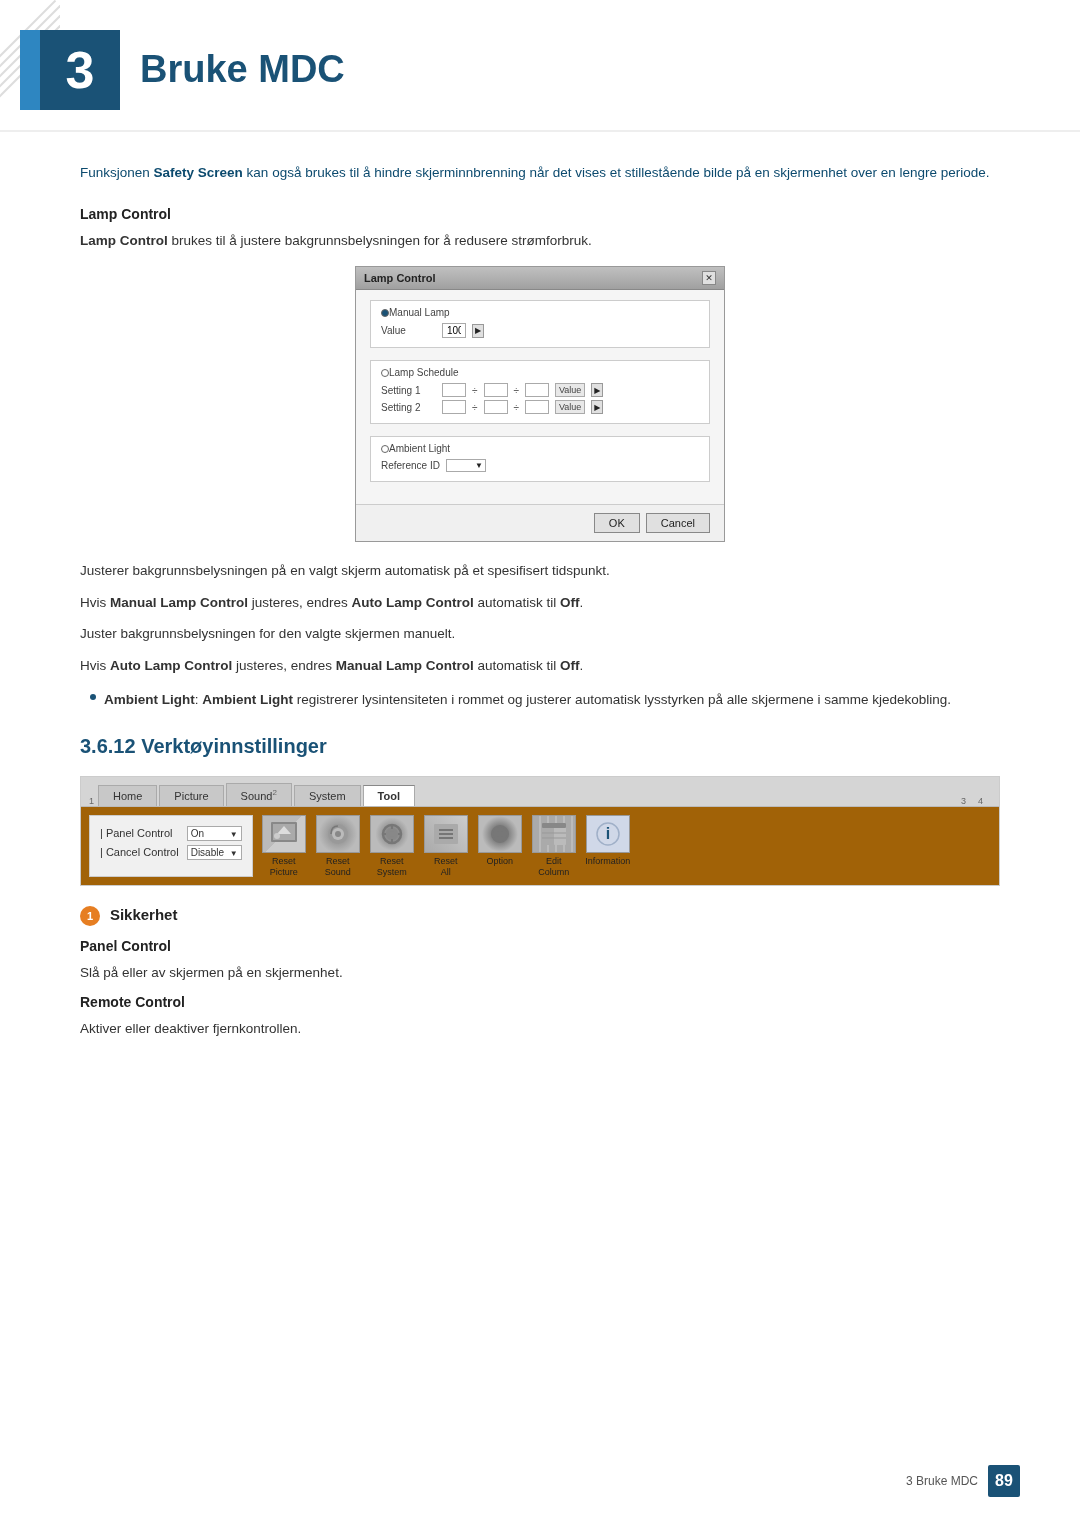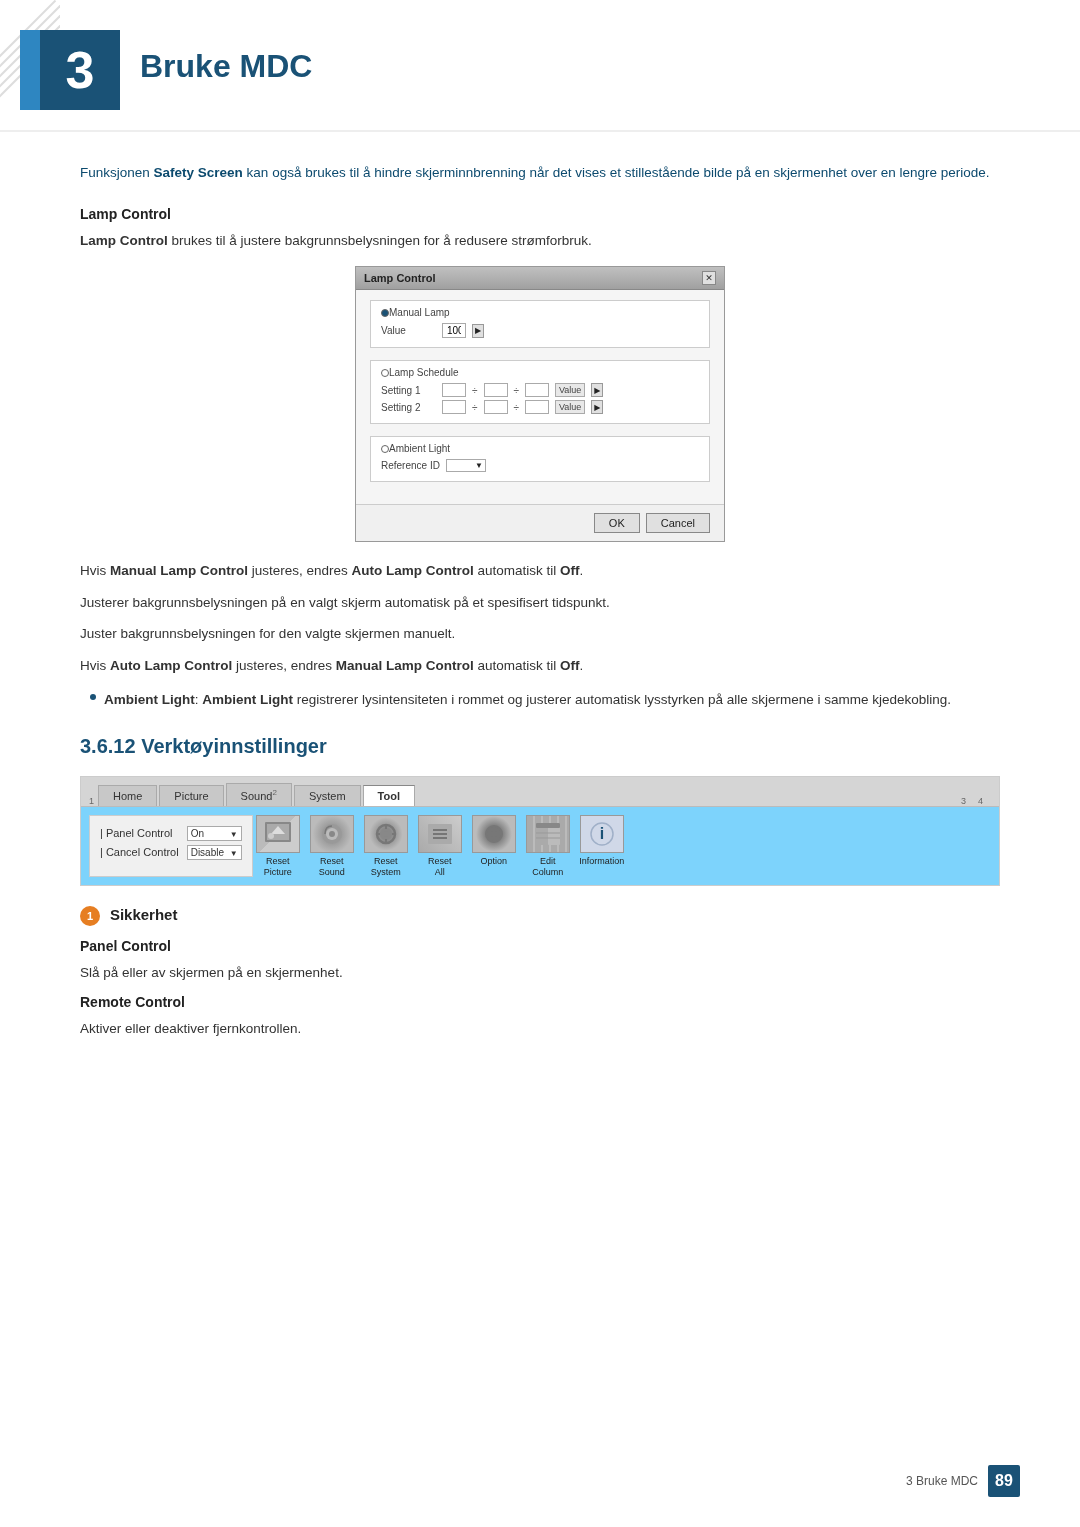--- a/index.html
+++ b/index.html
@@ -36,21 +36,21 @@
       position: relative;
     }
     .chapter-number-box::before {
       content: '';
       position: absolute;
       top: 0; left: -20px;
       width: 20px; height: 80px;
       background: #2e86c1;
     }
     .chapter-title {
-      font-size: 32px;
+      font-size: 38px;
       font-weight: bold;
       color: #1a5276;
       padding-top: 18px;
     }
 
     
     .content {
       padding: 0 80px 0 80px;
     }
 
@@ -271,22 +271,22 @@
       white-space: nowrap;
     }
     .tool-tab.active {
       background: #fff;
       border-top: 1px solid #888;
       font-weight: bold;
     }
     .tool-content-area {
       display: flex;
       padding: 8px;
-      gap: 0;
-      background: #7dd3fc;
+      gap: 6px;
+      background: #a16207;
     }
     .tool-left-panel {
       background: #f0f0f0;
       border: 1px solid #ccc;
       padding: 6px 10px;
       min-width: 160px;
       font-size: 11px;
     }
     .tool-left-row {
       display: flex;
@@ -509,25 +509,25 @@
           </div>
         </div>
       </div>
       <div class="dialog-footer">
         <button class="dialog-btn">OK</button>
         <button class="dialog-btn">Cancel</button>
       </div>
     </div>
   </div>
 
+  <p class="body-text">Justerer bakgrunnsbelysningen på en valgt skjerm automatisk på et spesifisert tidspunkt.</p>
+
   <p class="body-text">
     Hvis <strong>Manual Lamp Control</strong> justeres, endres <strong>Auto Lamp Control</strong> automatisk til <strong>Off</strong>.
   </p>
-
-  <p class="body-text">Justerer bakgrunnsbelysningen på en valgt skjerm automatisk på et spesifisert tidspunkt.</p>
 
   <p class="body-text">Juster bakgrunnsbelysningen for den valgte skjermen manuelt.</p>
 
   <p class="body-text">
     Hvis <strong>Auto Lamp Control</strong> justeres, endres <strong>Manual Lamp Control</strong> automatisk til <strong>Off</strong>.
   </p>
 
   <div class="bullet-item">
     <div class="bullet-dot"></div>
     <p class="bullet-text">

